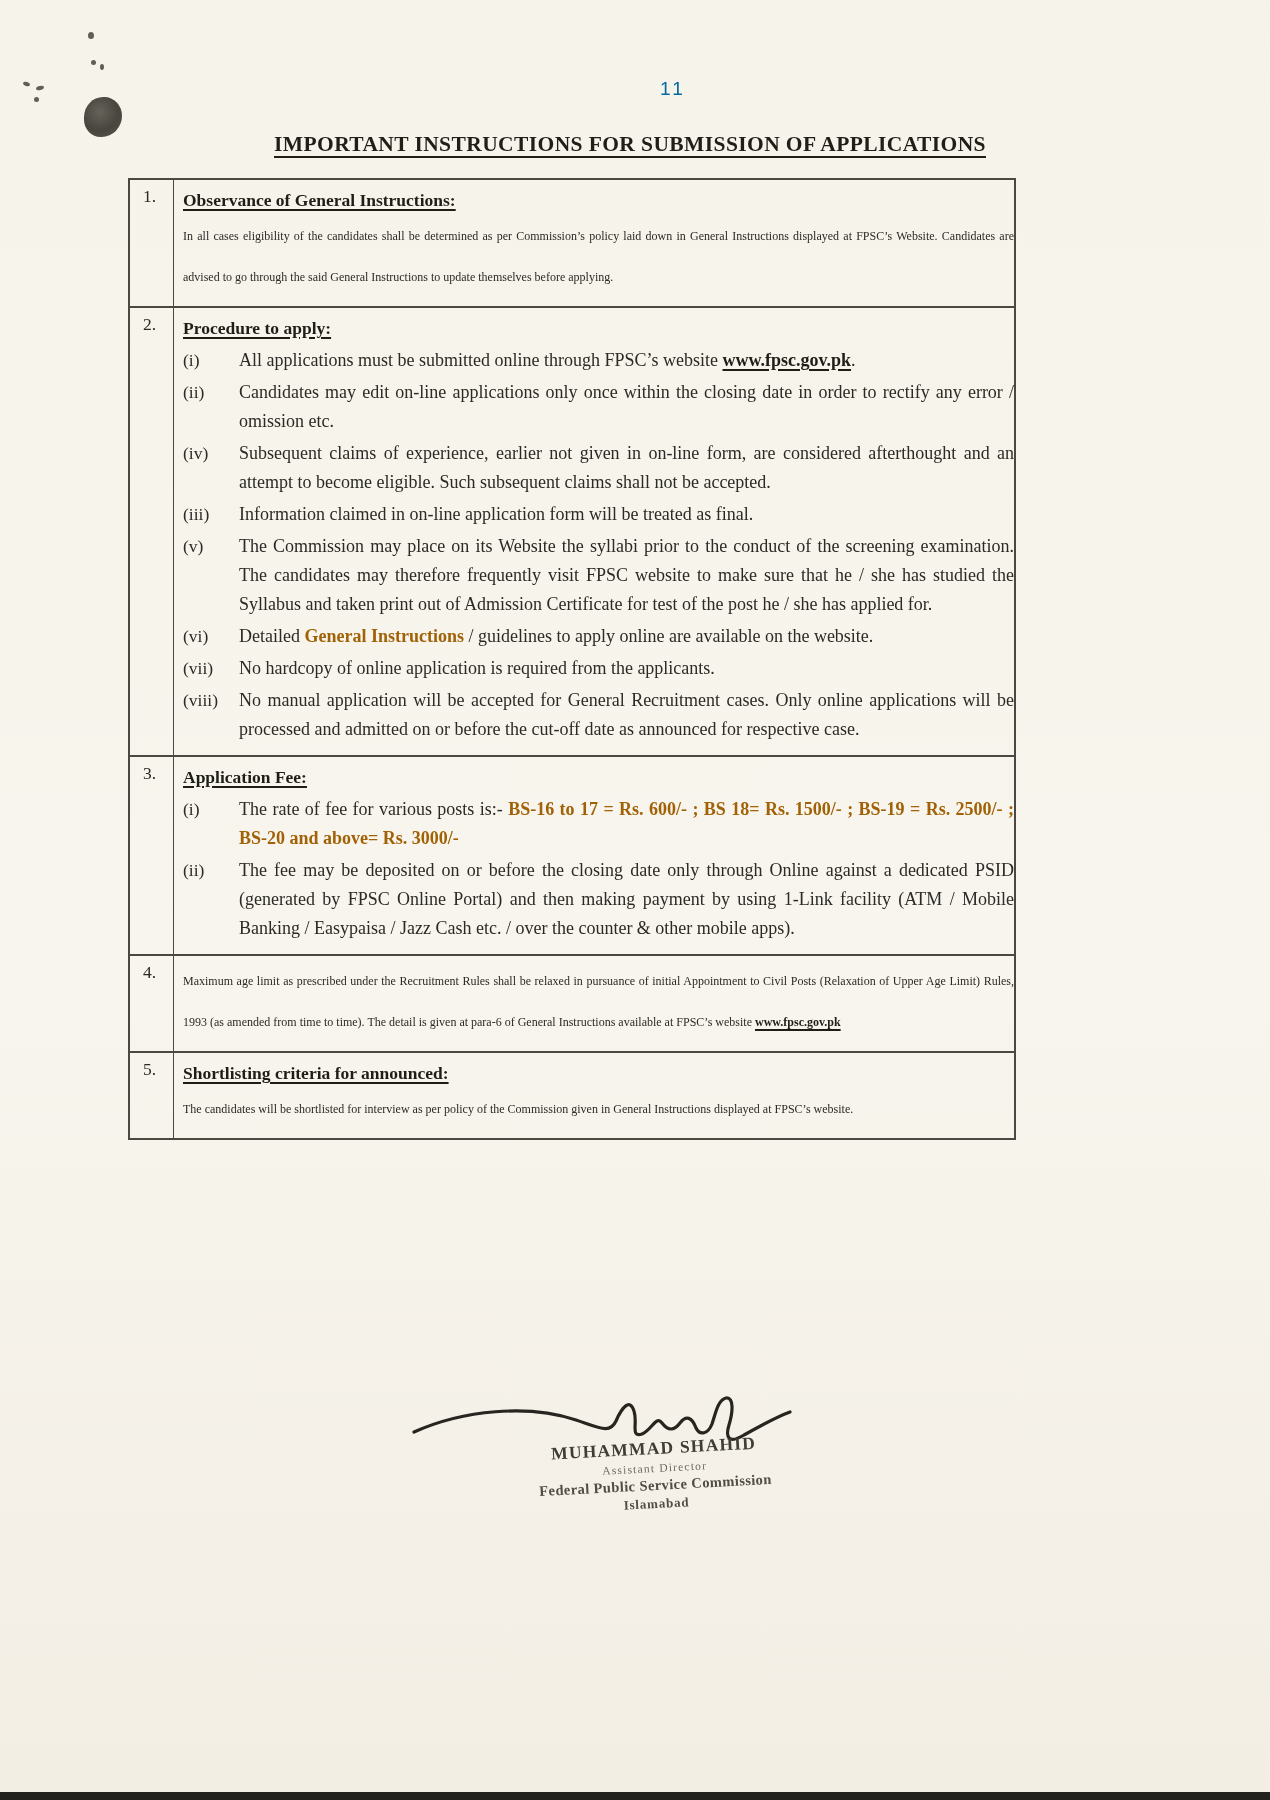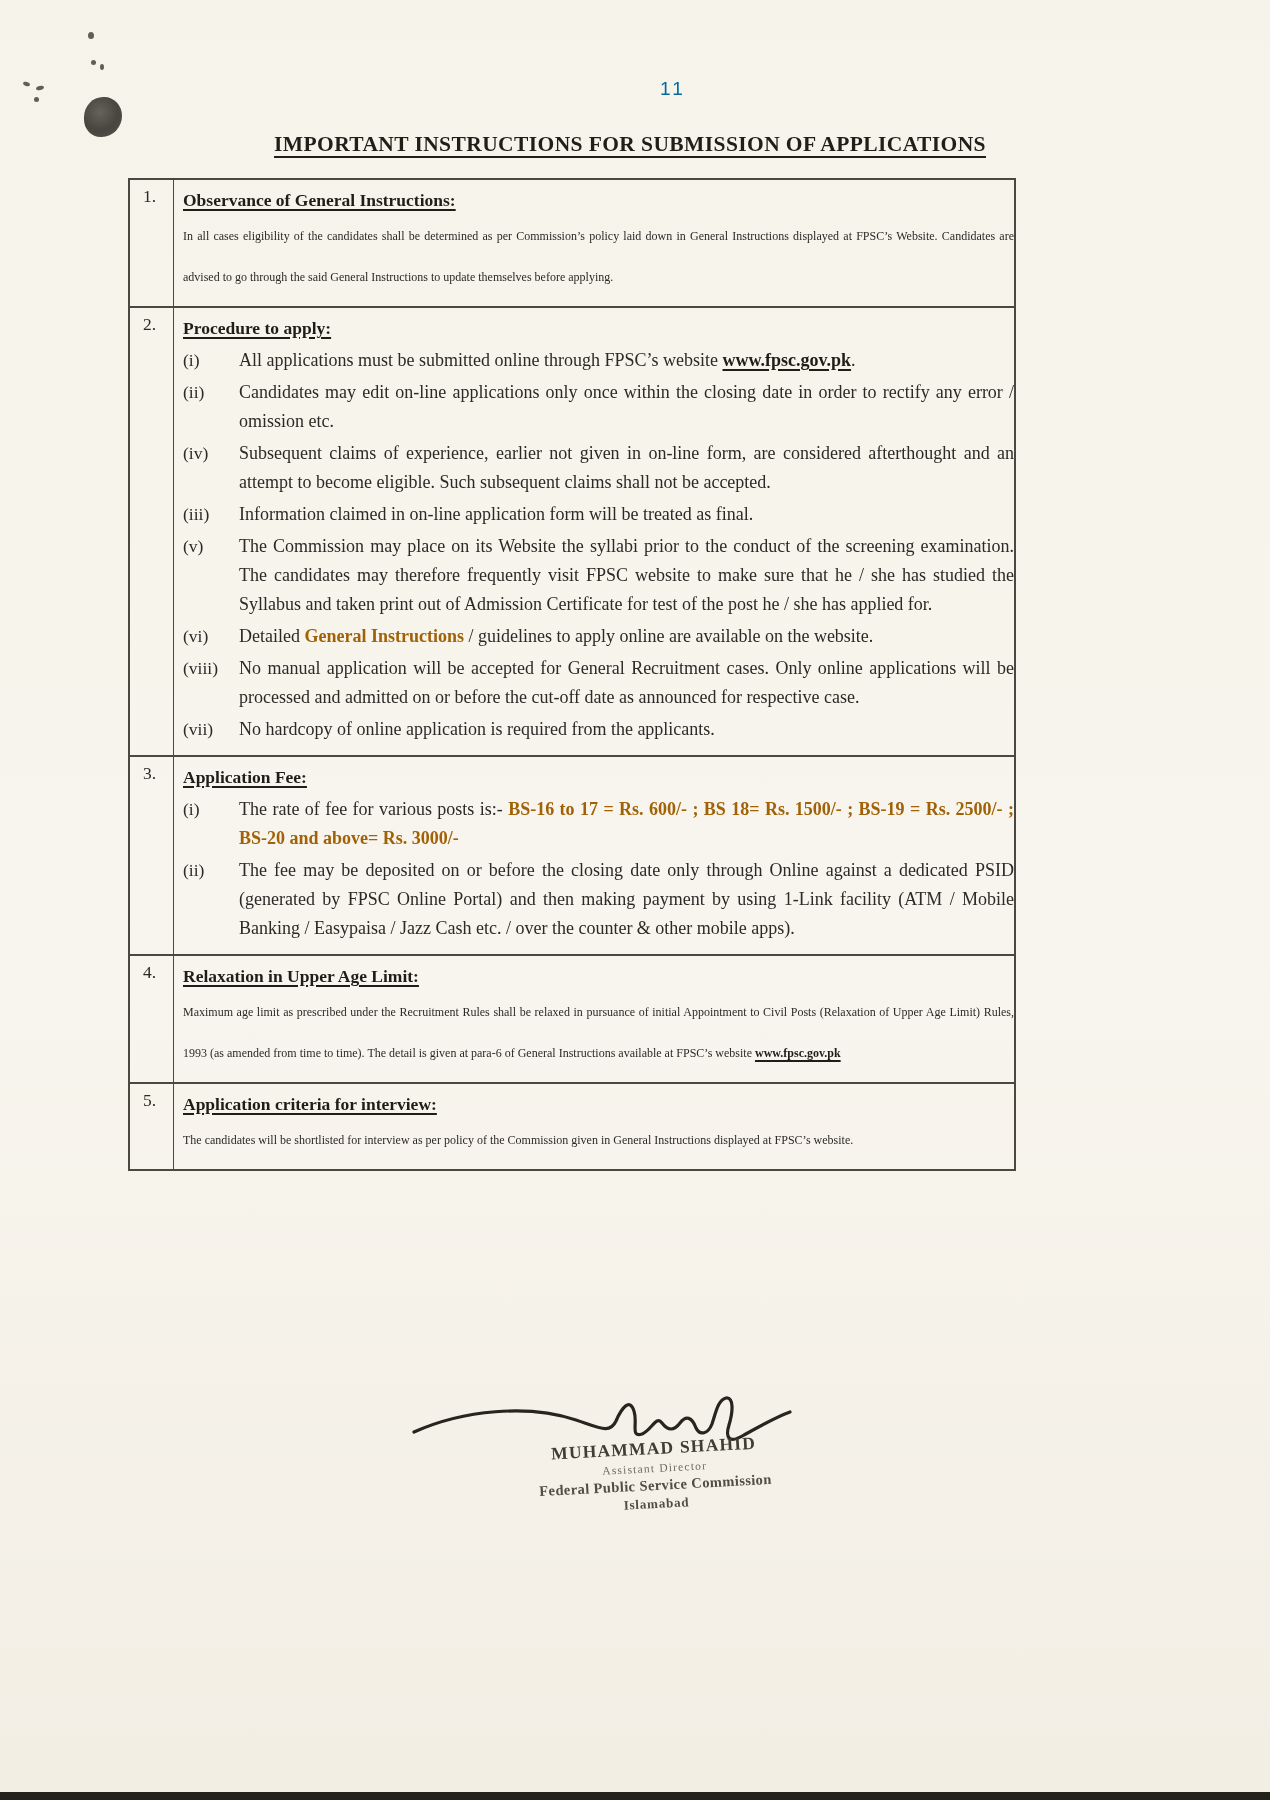--- a/index.html
+++ b/index.html
@@ -111,26 +111,26 @@
       </div>
       <div class="item">
         <span class="marker">(v)</span>
         <span class="itext"><span>The Commission may place on its Website the syllabi prior to the conduct of the screening examination. The candidates may therefore frequently visit FPSC website to make sure that he / she has studied the Syllabus and taken print out of Admission Certificate for test of the post he / she has applied for.</span></span>
       </div>
       <div class="item">
         <span class="marker">(vi)</span>
         <span class="itext"><span>Detailed </span><span class="b">General Instructions</span><span> / guidelines to apply online are available on the website.</span></span>
       </div>
       <div class="item">
+        <span class="marker">(vii)</span>
+        <span class="itext"><span>No hardcopy of online application is required from the applicants.</span></span>
+      </div>
+      <div class="item">
         <span class="marker">(viii)</span>
         <span class="itext"><span>No manual application will be accepted for General Recruitment cases. Only online applications will be processed and admitted on or before the cut-off date as announced for respective case.</span></span>
-      </div>
-      <div class="item">
-        <span class="marker">(vii)</span>
-        <span class="itext"><span>No hardcopy of online application is required from the applicants.</span></span>
       </div>
     </div>
   </div>
 
   <div class="row">
     <div class="num-cell">3.</div>
     <div class="content-cell">
       <div class="heading">Application Fee:</div>
       <div class="item">
         <span class="marker">(i)</span>
@@ -139,29 +139,28 @@
       <div class="item">
         <span class="marker">(ii)</span>
         <span class="itext"><span>The fee may be deposited on or before the closing date only through Online against a dedicated PSID (generated by FPSC Online Portal) and then making payment by using 1-Link facility (ATM / Mobile Banking / Easypaisa / Jazz Cash etc. / over the counter &amp; other mobile apps).</span></span>
       </div>
     </div>
   </div>
 
   <div class="row">
     <div class="num-cell">4.</div>
     <div class="content-cell">
-      <div class="heading">Relaxation in Upper Age Limit:</div>
       <div class="body-text"><span>Maximum age limit as prescribed under the Recruitment Rules shall be relaxed in pursuance of initial Appointment to Civil Posts (Relaxation of Upper Age Limit) Rules, 1993 (as amended from time to time). The detail is given at para-6 of General Instructions available at FPSC’s website </span><span class="link">www.fpsc.gov.pk</span></div>
     </div>
   </div>
 
   <div class="row">
     <div class="num-cell">5.</div>
     <div class="content-cell">
-      <div class="heading">Application criteria for interview:</div>
+      <div class="heading">Shortlisting criteria for announced:</div>
       <div class="body-text"><span>The candidates will be shortlisted for interview as per policy of the Commission given in General Instructions displayed at FPSC’s website.</span></div>
     </div>
   </div>
 
 </div>
 
 <div class="sig-wrap">
   <svg width="390" height="60" viewBox="0 0 390 60">
     <path d="M6 42 C55 20 120 14 168 30 C192 38 202 44 208 31 C214 17 222 8 226 21 C230 33 222 48 234 44 C244 40 248 25 254 33 C260 41 266 41 272 33 C278 25 284 27 288 38 C292 46 300 44 304 34 C308 22 310 10 318 8 C326 7 325 22 321 35 C317 48 321 54 336 45 C352 36 368 27 382 22" fill="none" stroke="#26251f" stroke-width="3.2" stroke-linecap="round"></path>
   </svg>

